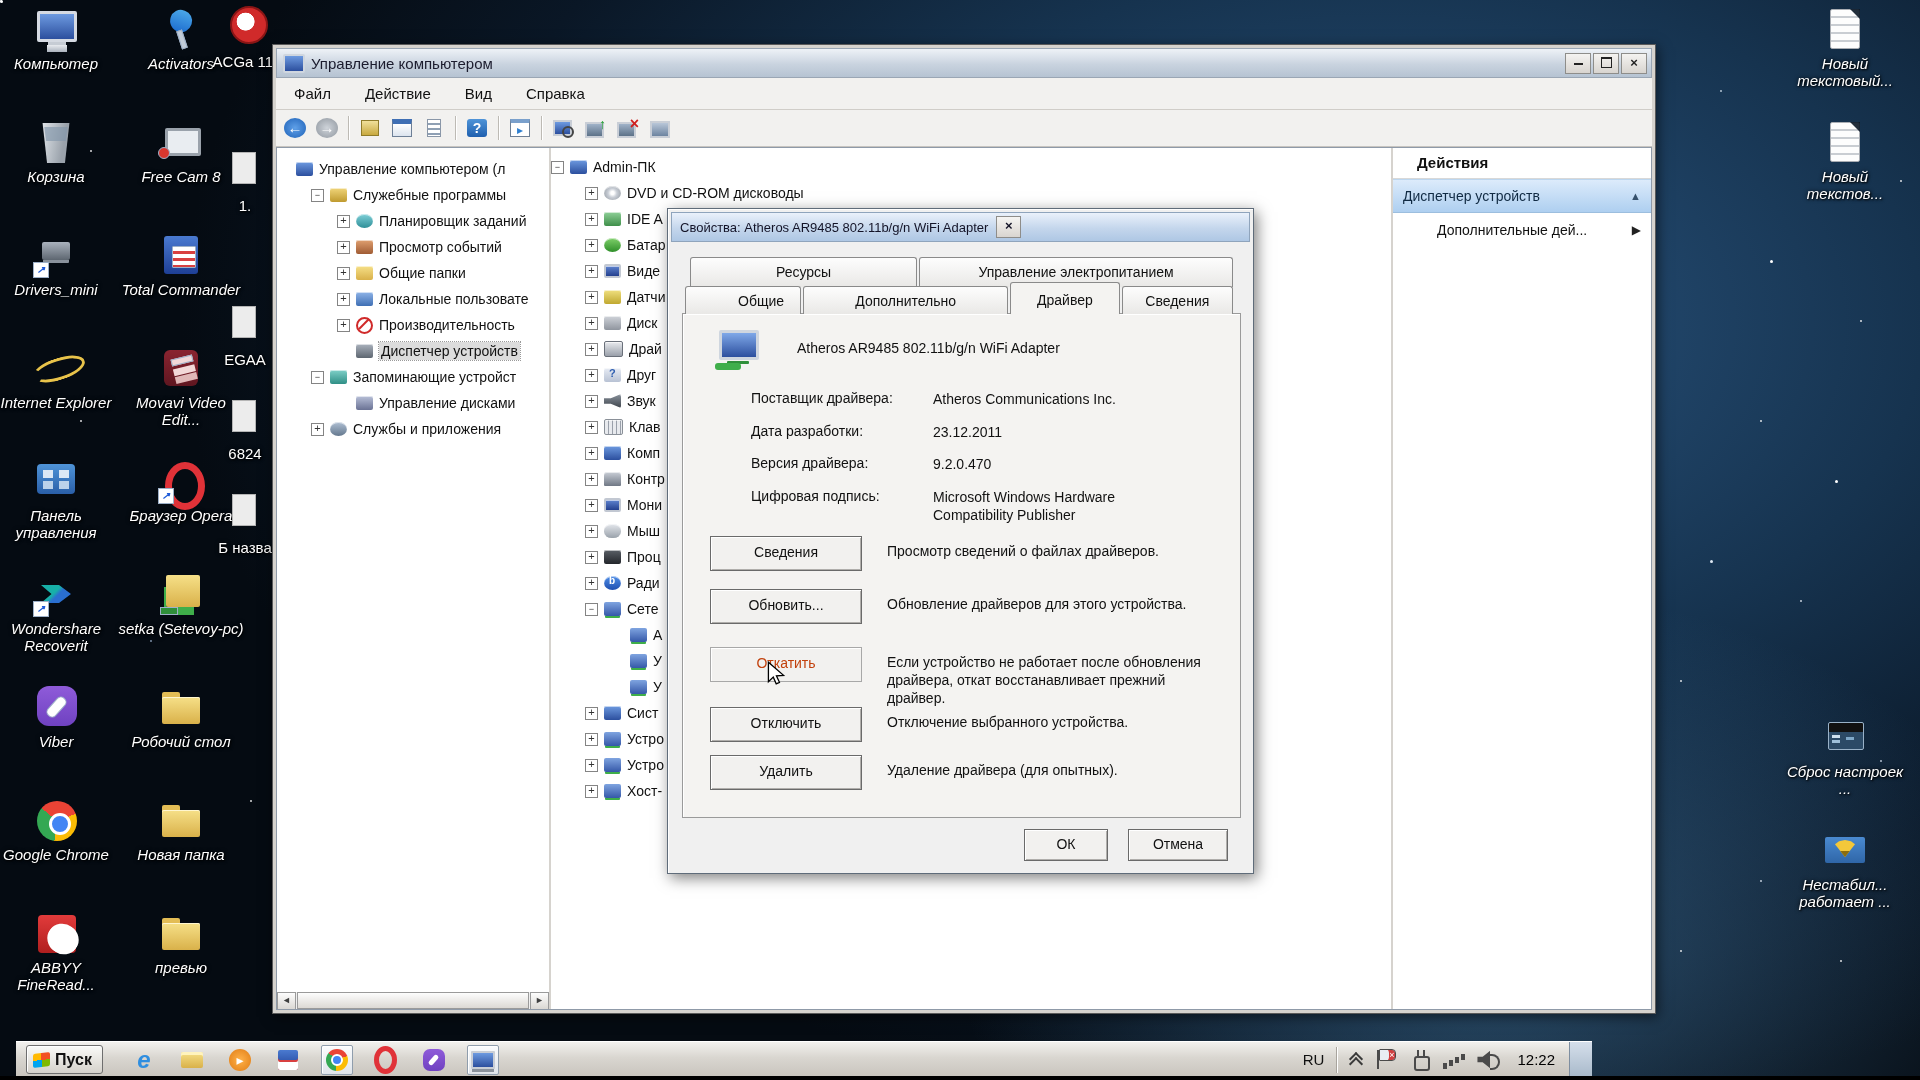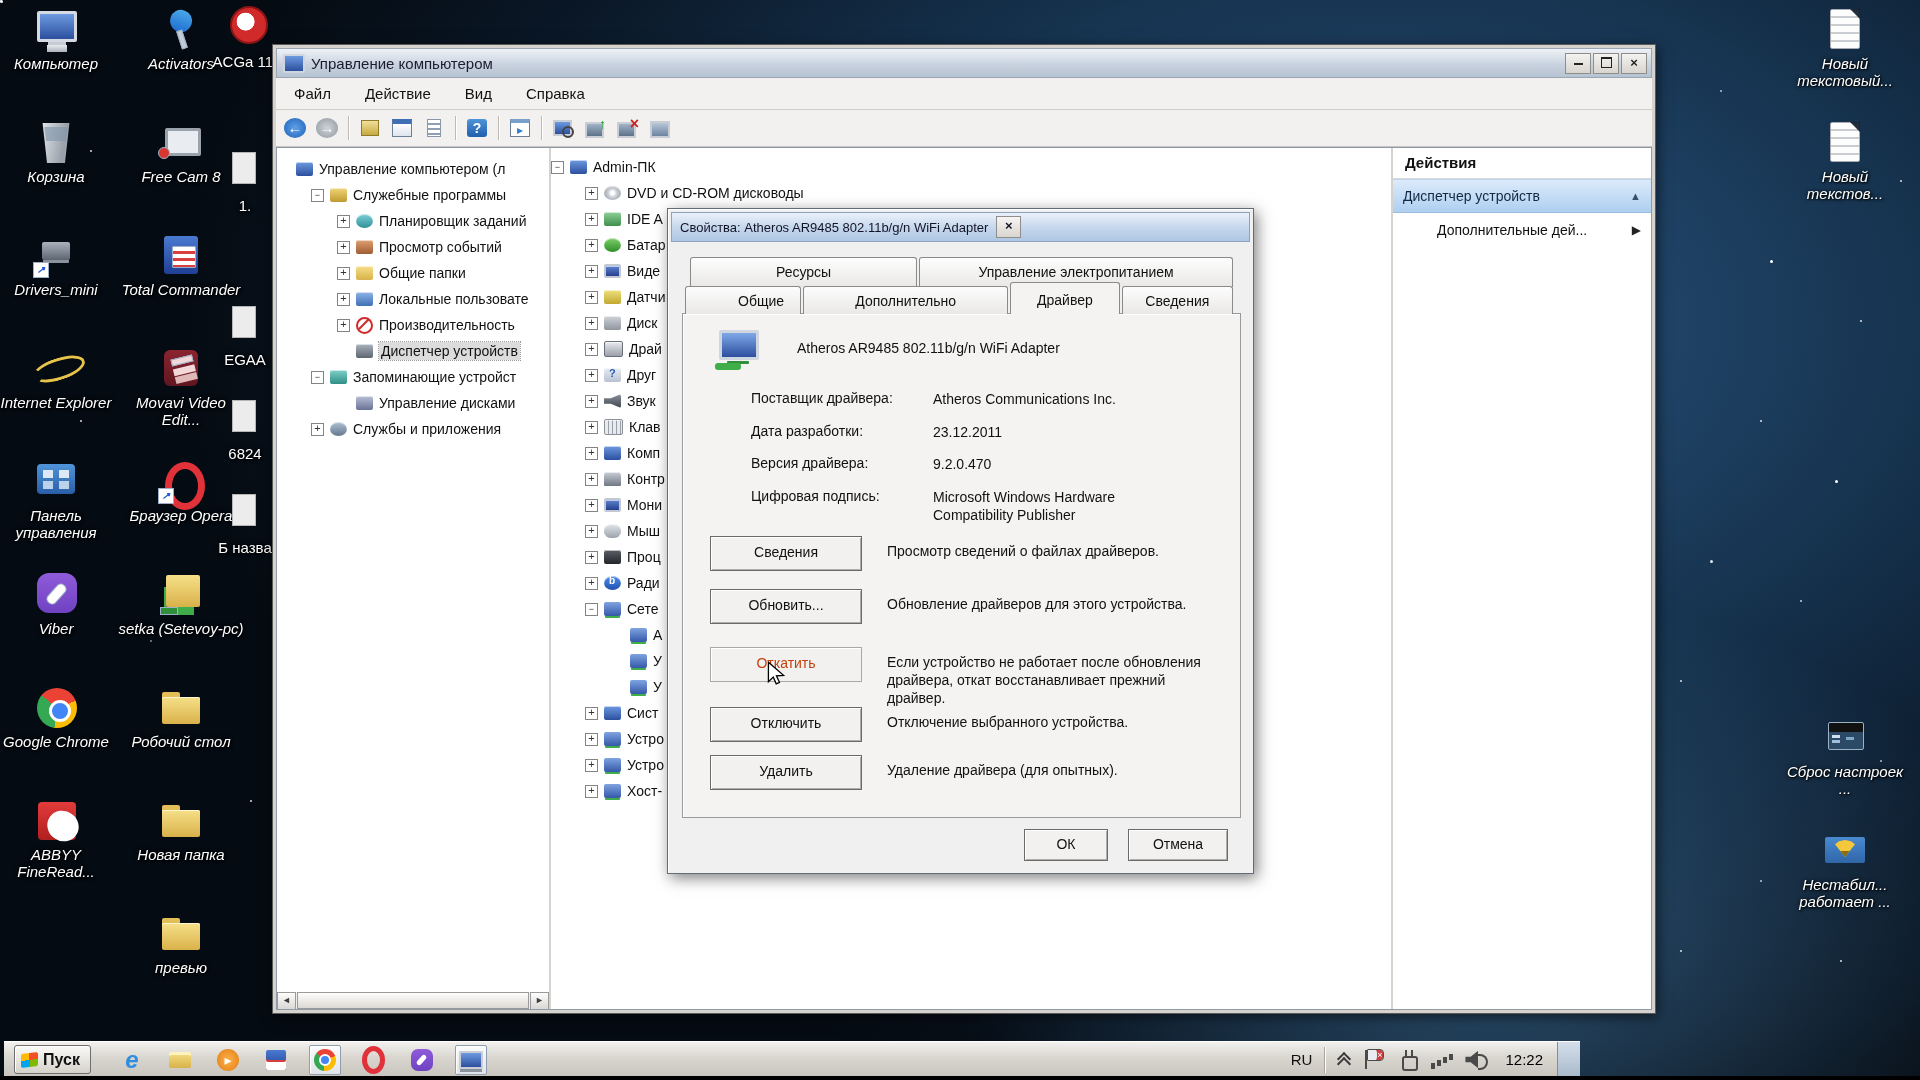--- a/index.html
+++ b/index.html
@@ -192,21 +192,21 @@
   .t-cpu{background:linear-gradient(#5a5f66,#23262b);}
   .t-bt{background:linear-gradient(#4f8fe8,#1f4fb0);border-radius:50%;position:relative;}
   .t-bt::before{content:"b";position:absolute;left:5px;top:-1px;color:#fff;font-size:10px;font-weight:bold;}
   .t-net,.t-hid,.t-img,.t-ieee{background:linear-gradient(#7fa4e0,#3558a8);box-shadow:0 3px 0 -1px #3fae4a;}
   
   .hscroll{position:absolute;left:0;right:0;bottom:0;height:17px;background:#efefef;display:flex;}
   .sbtn{width:17px;height:17px;background:linear-gradient(#fdfdfd,#d8d5d0);border:1px solid #9a9a9a;
     font-size:9px;line-height:15px;text-align:center;color:#3f3f3f;flex:none;}
   .sthumb{flex:1;margin:0 1px;background:linear-gradient(#fdfdfd,#dcd9d4);border:1px solid #9a9a9a;}
   
-  #act-header{height:30px;line-height:30px;font-weight:bold;font-size:15px;color:#111;padding-left:12px;
+  #act-header{height:30px;line-height:30px;font-weight:bold;font-size:15px;color:#111;padding-left:24px;
     border-bottom:1px solid #d8d8d8;}
   #act-sel{height:32px;display:flex;align-items:center;font-size:14px;color:#102a43;padding:0 10px;
     background:linear-gradient(#dcebfb,#aecff0);border-top:1px solid #bcd6ef;border-bottom:1px solid #9cbede;}
   #act-sel .arr{margin-left:auto;font-size:11px;color:#35506b;}
   #act-more{height:33px;display:flex;align-items:center;font-size:14px;color:#111;padding-left:44px;padding-right:10px;}
   #act-more .arr{margin-left:auto;font-size:12px;color:#222;}
   
   #dlg{position:absolute;left:667px;top:208px;width:585px;height:664px;z-index:40;background:#f0f0f0;
     border:1px solid #5f6c7a;box-shadow:inset 1px 1px 0 #fff, 3px 4px 14px rgba(0,0,0,.5);}
   #dlg-title{position:absolute;left:3px;top:3px;right:3px;height:28px;border:1px solid #8fa4bc;
@@ -255,21 +255,21 @@
   .dbtn.st-disabled{color:#c2410c;border-color:#a8a8a8;box-shadow:inset 1px 1px 0 #fff;}
   .ddesc{position:absolute;left:177px;top:6px;width:330px;font-size:14px;line-height:18px;color:#111;}
   #dlg-okrow{position:absolute;left:0;right:0;bottom:0;height:56px;}
   .okbtn{position:absolute;top:12px;width:82px;height:30px;background:#f2f1ef;border:1px solid #6a6a6a;
     box-shadow:inset 1px 1px 0 #fff, inset -1px -1px 0 #b0aeab;font-size:14px;text-align:center;line-height:28px;color:#111;}
   #btn-ok{left:356px;}
   #btn-cancel{left:460px;width:98px;}
   
   #cursor{position:absolute;left:763px;top:660px;z-index:60;}
   
-  #taskbar{position:absolute;left:4px;top:1041px;width:1576px;height:35px;z-index:90;
+  #taskbar{position:absolute;left:16px;top:1041px;width:1576px;height:35px;z-index:90;
     background:linear-gradient(#f2f1ee,#d9d6d0 45%,#c8c4bd);border-top:1px solid #fff;display:flex;align-items:center;}
   #startbtn{margin-left:10px;height:27px;padding:0 10px 0 6px;display:flex;align-items:center;gap:5px;
     background:linear-gradient(#fafaf8,#d5d2cb);border:1px solid #6e6e6e;border-radius:3px;
     box-shadow:inset 1px 1px 0 #fff;font-weight:bold;font-size:16px;color:#111;}
   .winflag{width:17px;height:14px;border-radius:2px;transform:skewY(-6deg);
     background:conic-gradient(#f25022 0 90deg,#7fba00 0 180deg,#00a4ef 0 270deg,#ffb900 0 360deg);}
   #quicklaunch{display:flex;align-items:center;gap:18px;margin-left:26px;}
   .ql{width:30px;height:28px;position:relative;display:flex;align-items:center;justify-content:center;}
   .ql.fr-framed{border:1px solid #8f9dac;background:linear-gradient(#fbfcfd,#dfe4ea);border-radius:2px;
     box-shadow:inset 1px 1px 0 #fff;}
@@ -335,20 +335,24 @@
       </div>
       <div class="dit">
         <div class="ic i-ie"></div>
         <div class="dlabel">Internet Explorer</div>
       </div>
       <div class="dit">
         <div class="ic i-panel"></div>
         <div class="dlabel">Панель управления</div>
       </div>
       <div class="dit">
+        <div class="ic i-wonder sc-y"></div>
+        <div class="dlabel">Wondershare Recoverit</div>
+      </div>
+      <div class="dit">
         <div class="ic i-viber sc-y"></div>
         <div class="dlabel">Viber</div>
       </div>
       <div class="dit">
         <div class="ic i-chrome sc-y"></div>
         <div class="dlabel">Google Chrome</div>
       </div>
       <div class="dit">
         <div class="ic i-abbyy sc-y"></div>
         <div class="dlabel">ABBYY FineRead...</div>

